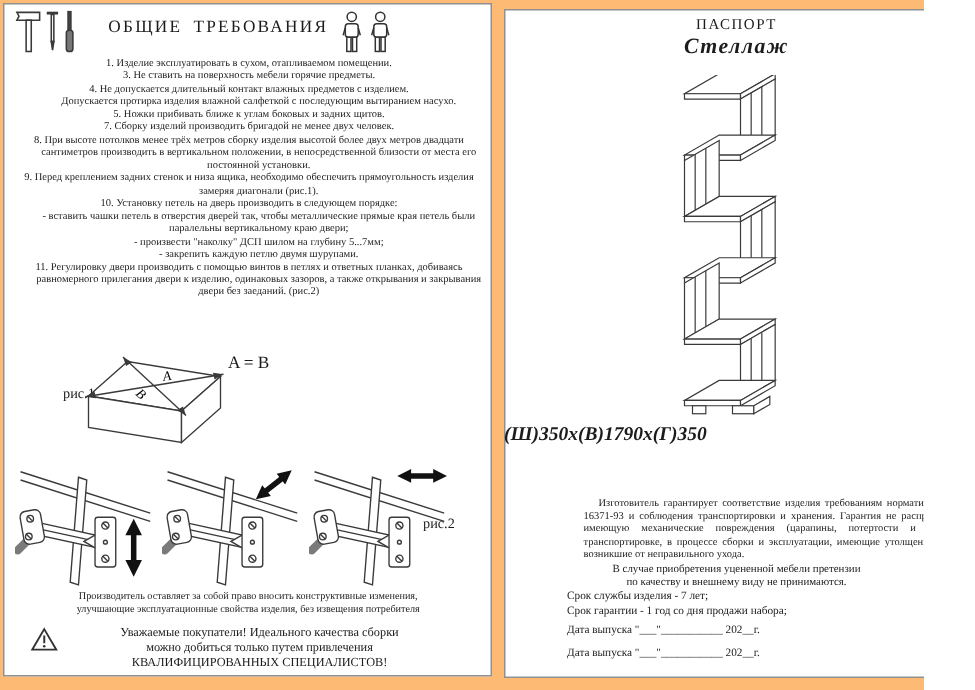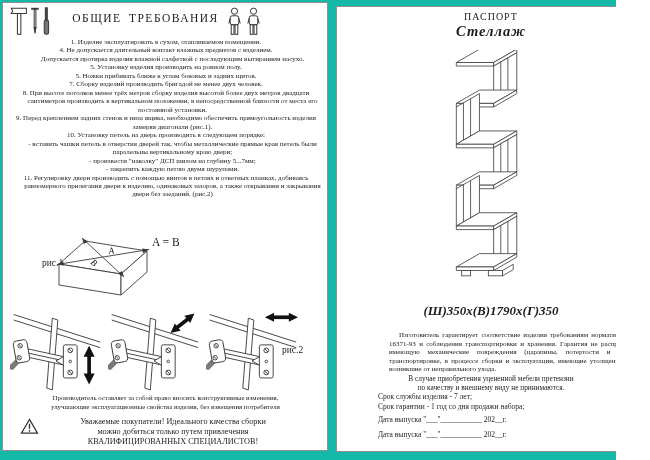--- a/index.html
+++ b/index.html
@@ -1,32 +1,32 @@
 <!DOCTYPE html>
 <html><head>
 <meta charset="utf-8">
 <style>
   html,body{margin:0;padding:0;background:#fff;}
-  .page{position:relative;width:616px;height:460px;background:#14b8a6;overflow:hidden;
+  .page{position:relative;width:616px;height:460px;background:#fdba74;overflow:hidden;
         font-family:"Liberation Serif",serif;color:#1c1c1c;}
   .abs{position:absolute;}
   .box{position:absolute;border:1px solid #909090;background:#fff;}
   .pre{white-space:pre-line;}
   
   .left-title{left:58px;top:12px;width:175px;font-size:11.5px;letter-spacing:1.5px;word-spacing:3px;text-align:center;}
   .req-list{left:7px;top:38px;width:318px;font-size:7px;line-height:1.21;text-align:center;}
   .req-item{padding-left:13px;text-indent:-13px;white-space:pre-line;}
   .fig-label{font-size:9.5px;}
   .formula{font-size:11.5px;}
   .note{left:7px;top:394px;width:317px;font-size:6.8px;line-height:1.3;text-align:center;}
   .warning-text{left:42px;top:417px;width:262px;font-size:8.2px;line-height:1.22;text-align:center;}
   
   .doc-title{left:336px;top:11px;width:310px;font-size:10px;letter-spacing:1px;text-align:center;}
   .product-name{left:336px;top:23px;width:310px;font-size:14.5px;font-weight:bold;font-style:italic;letter-spacing:1px;text-align:center;}
-  .dims{left:336px;top:303px;width:310px;font-size:13px;font-weight:bold;font-style:italic;text-align:center;}
+  .dims{left:336px;top:281px;width:310px;font-size:13px;font-weight:bold;font-style:italic;}
   .warranty-title{left:336px;top:319px;width:310px;font-size:10.5px;text-align:center;}
   .warranty-text{left:341px;top:331px;width:301px;font-size:7px;line-height:1.22;text-align:justify;text-indent:10px;margin-left:48px;}
   .discount-note{left:336px;top:374px;width:310px;font-size:7.3px;line-height:1.3;text-align:center;}
   .term{left:378px;width:250px;font-size:7.5px;}
   .date-line{left:378px;width:250px;font-size:7.5px;}
   .stamp{left:446px;top:429px;width:192px;font-size:11.5px;letter-spacing:0.5px;text-align:right;}
   svg{display:block;}
 </style>
 </head>
 <body>
@@ -73,23 +73,23 @@
         <line x1="10.8" y1="11.5" x2="12.2" y2="16.5"></line>
         <rect x="3.2" y="17.8" width="2.8" height="9.5"></rect>
         <rect x="7" y="17.8" width="2.8" height="9.5"></rect>
       </g>
     </g>
   </svg>
 
   <div class="abs req-list">
 
   <div class="req-item">1. Изделие эксплуатировать в сухом, отапливаемом помещении.</div>
+      <div class="req-item">3. Не ставить на поверхность мебели горячие предметы.</div>
       <div class="req-item">4. Не допускается длительный контакт влажных предметов с изделием.
 Допускается протирка изделия влажной салфеткой с последующим вытиранием насухо.</div>
-      <div class="req-item">5. Установку изделия производить на ровном полу.</div>
       <div class="req-item">5. Ножки прибивать ближе к углам боковых и задних щитов.</div>
       <div class="req-item">7. Сборку изделий производить бригадой не менее двух человек.</div>
       <div class="req-item">8. При высоте потолков менее трёх метров сборку изделия высотой более двух метров двадцати сантиметров производить в вертикальном положении, в непосредственной близости от места его постоянной установки.</div>
       <div class="req-item">9. Перед креплением задних стенок и низа ящика, необходимо обеспечить прямоугольность изделия замеряя диагонали (рис.1).</div>
       <div class="req-item">10. Установку петель на дверь производить в следующем порядке:
 - вставить чашки петель в отверстия дверей так, чтобы металлические прямые края петель были паралельны вертикальному краю двери;
 - произвести "наколку" ДСП шилом на глубину 5...7мм;
 - закрепить каждую петлю двумя шурупами.</div>
       <div class="req-item">11. Регулировку двери производить с помощью винтов в петлях и ответных планках, добиваясь равномерного прилегания двери к изделию, одинаковых зазоров, а также открывания и закрывания двери без заеданий. (рис.2)</div>
     </div>

